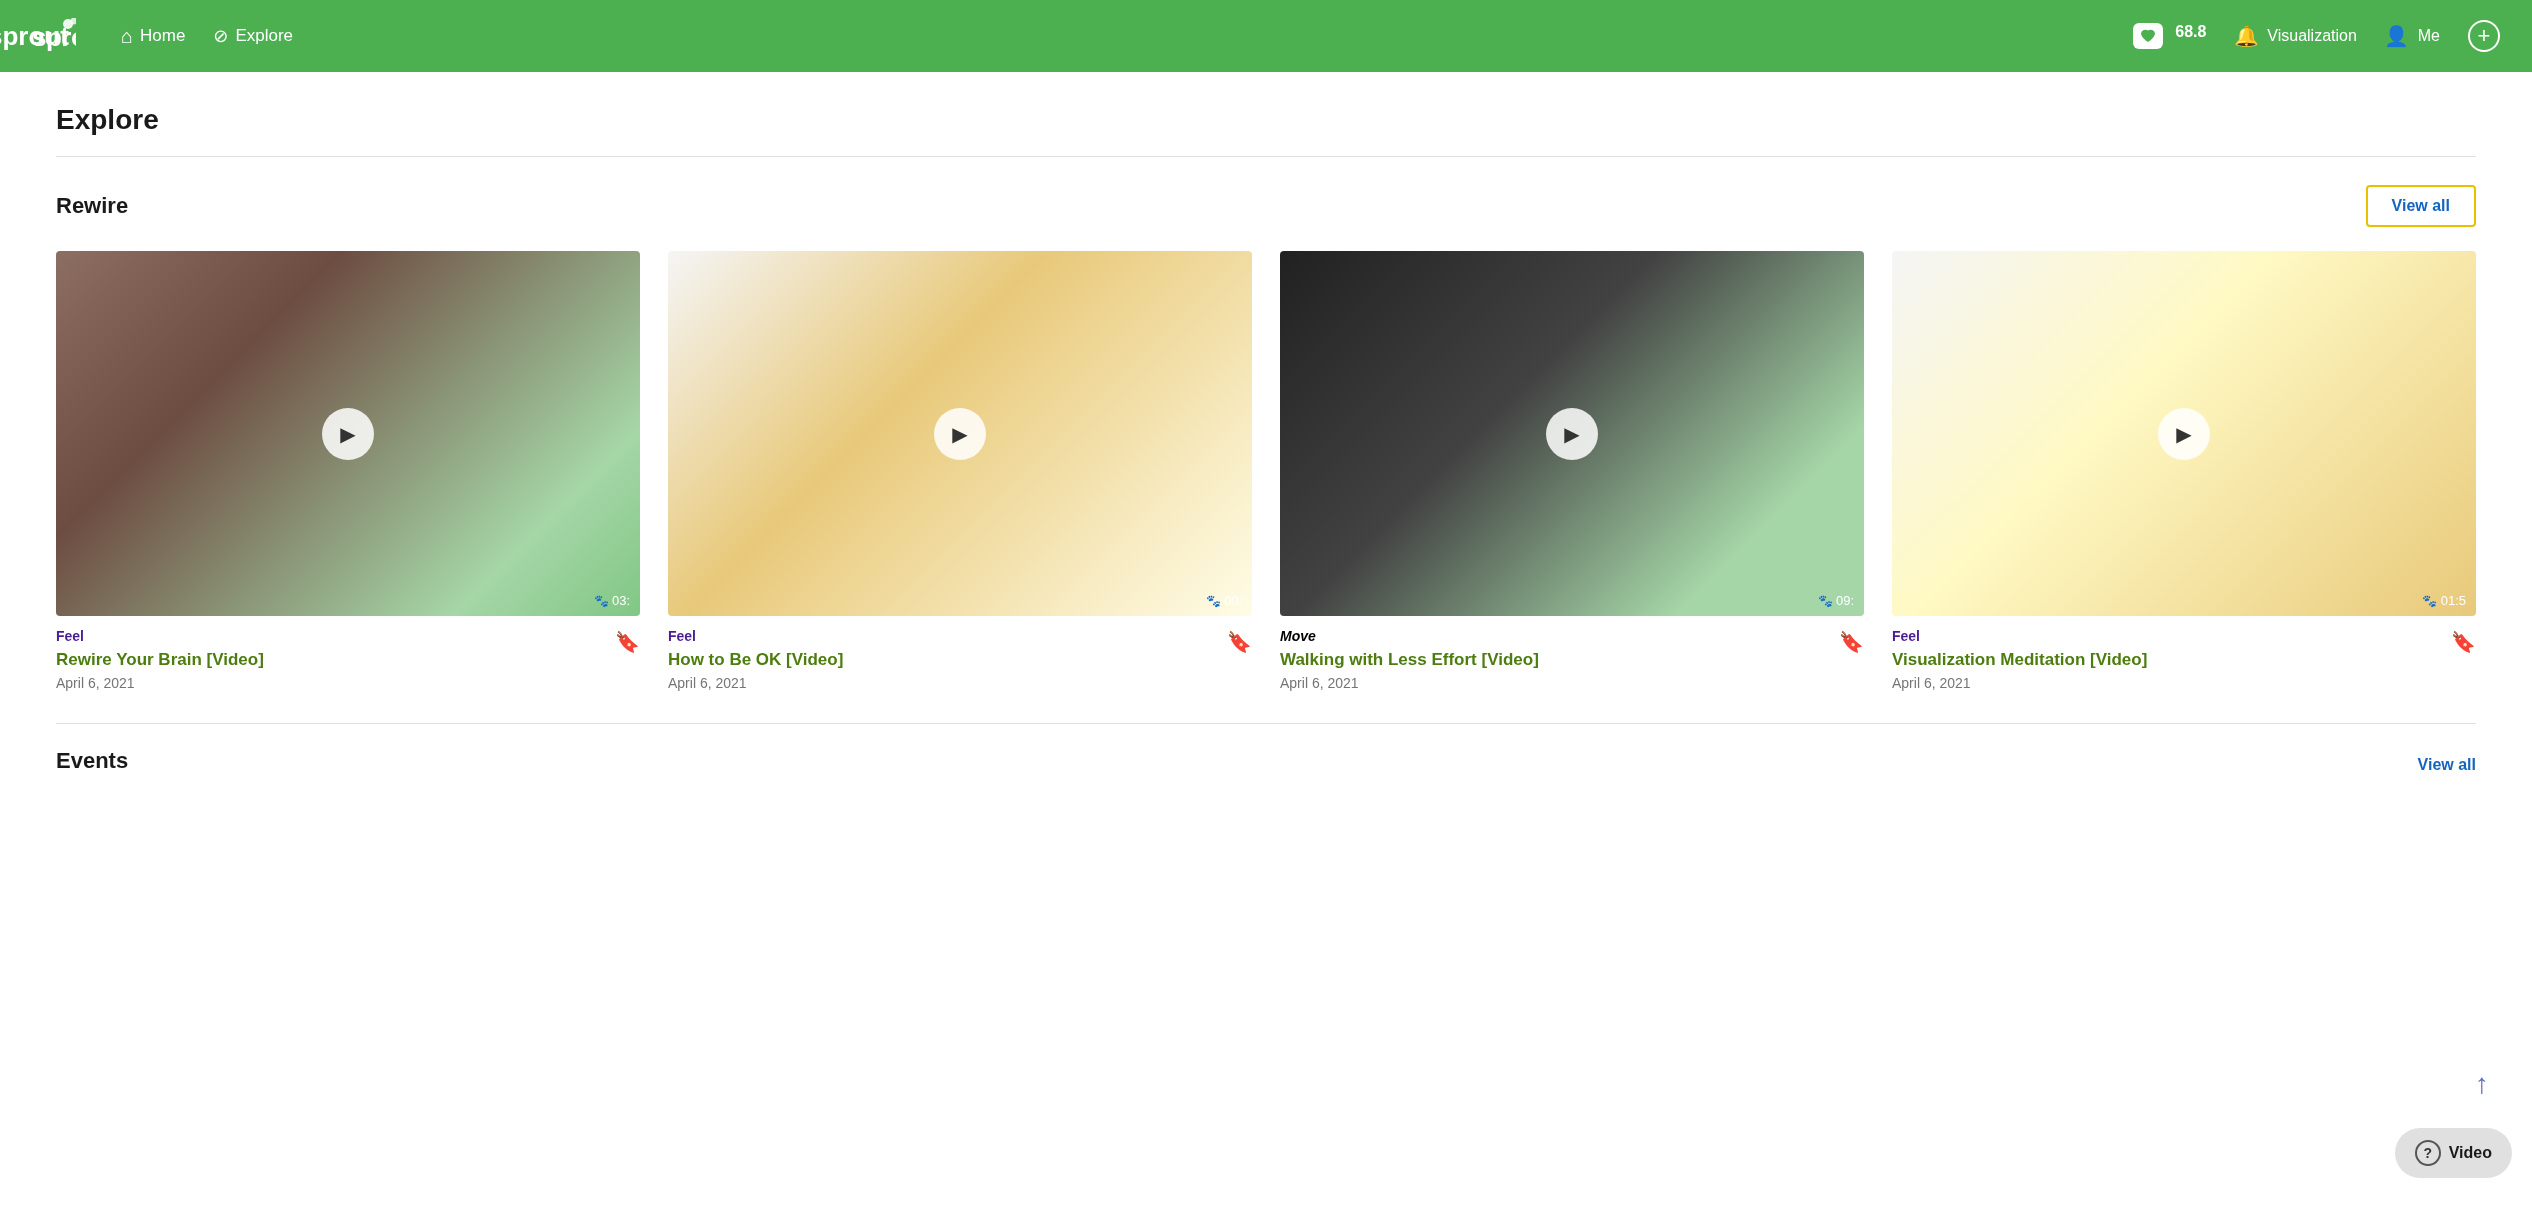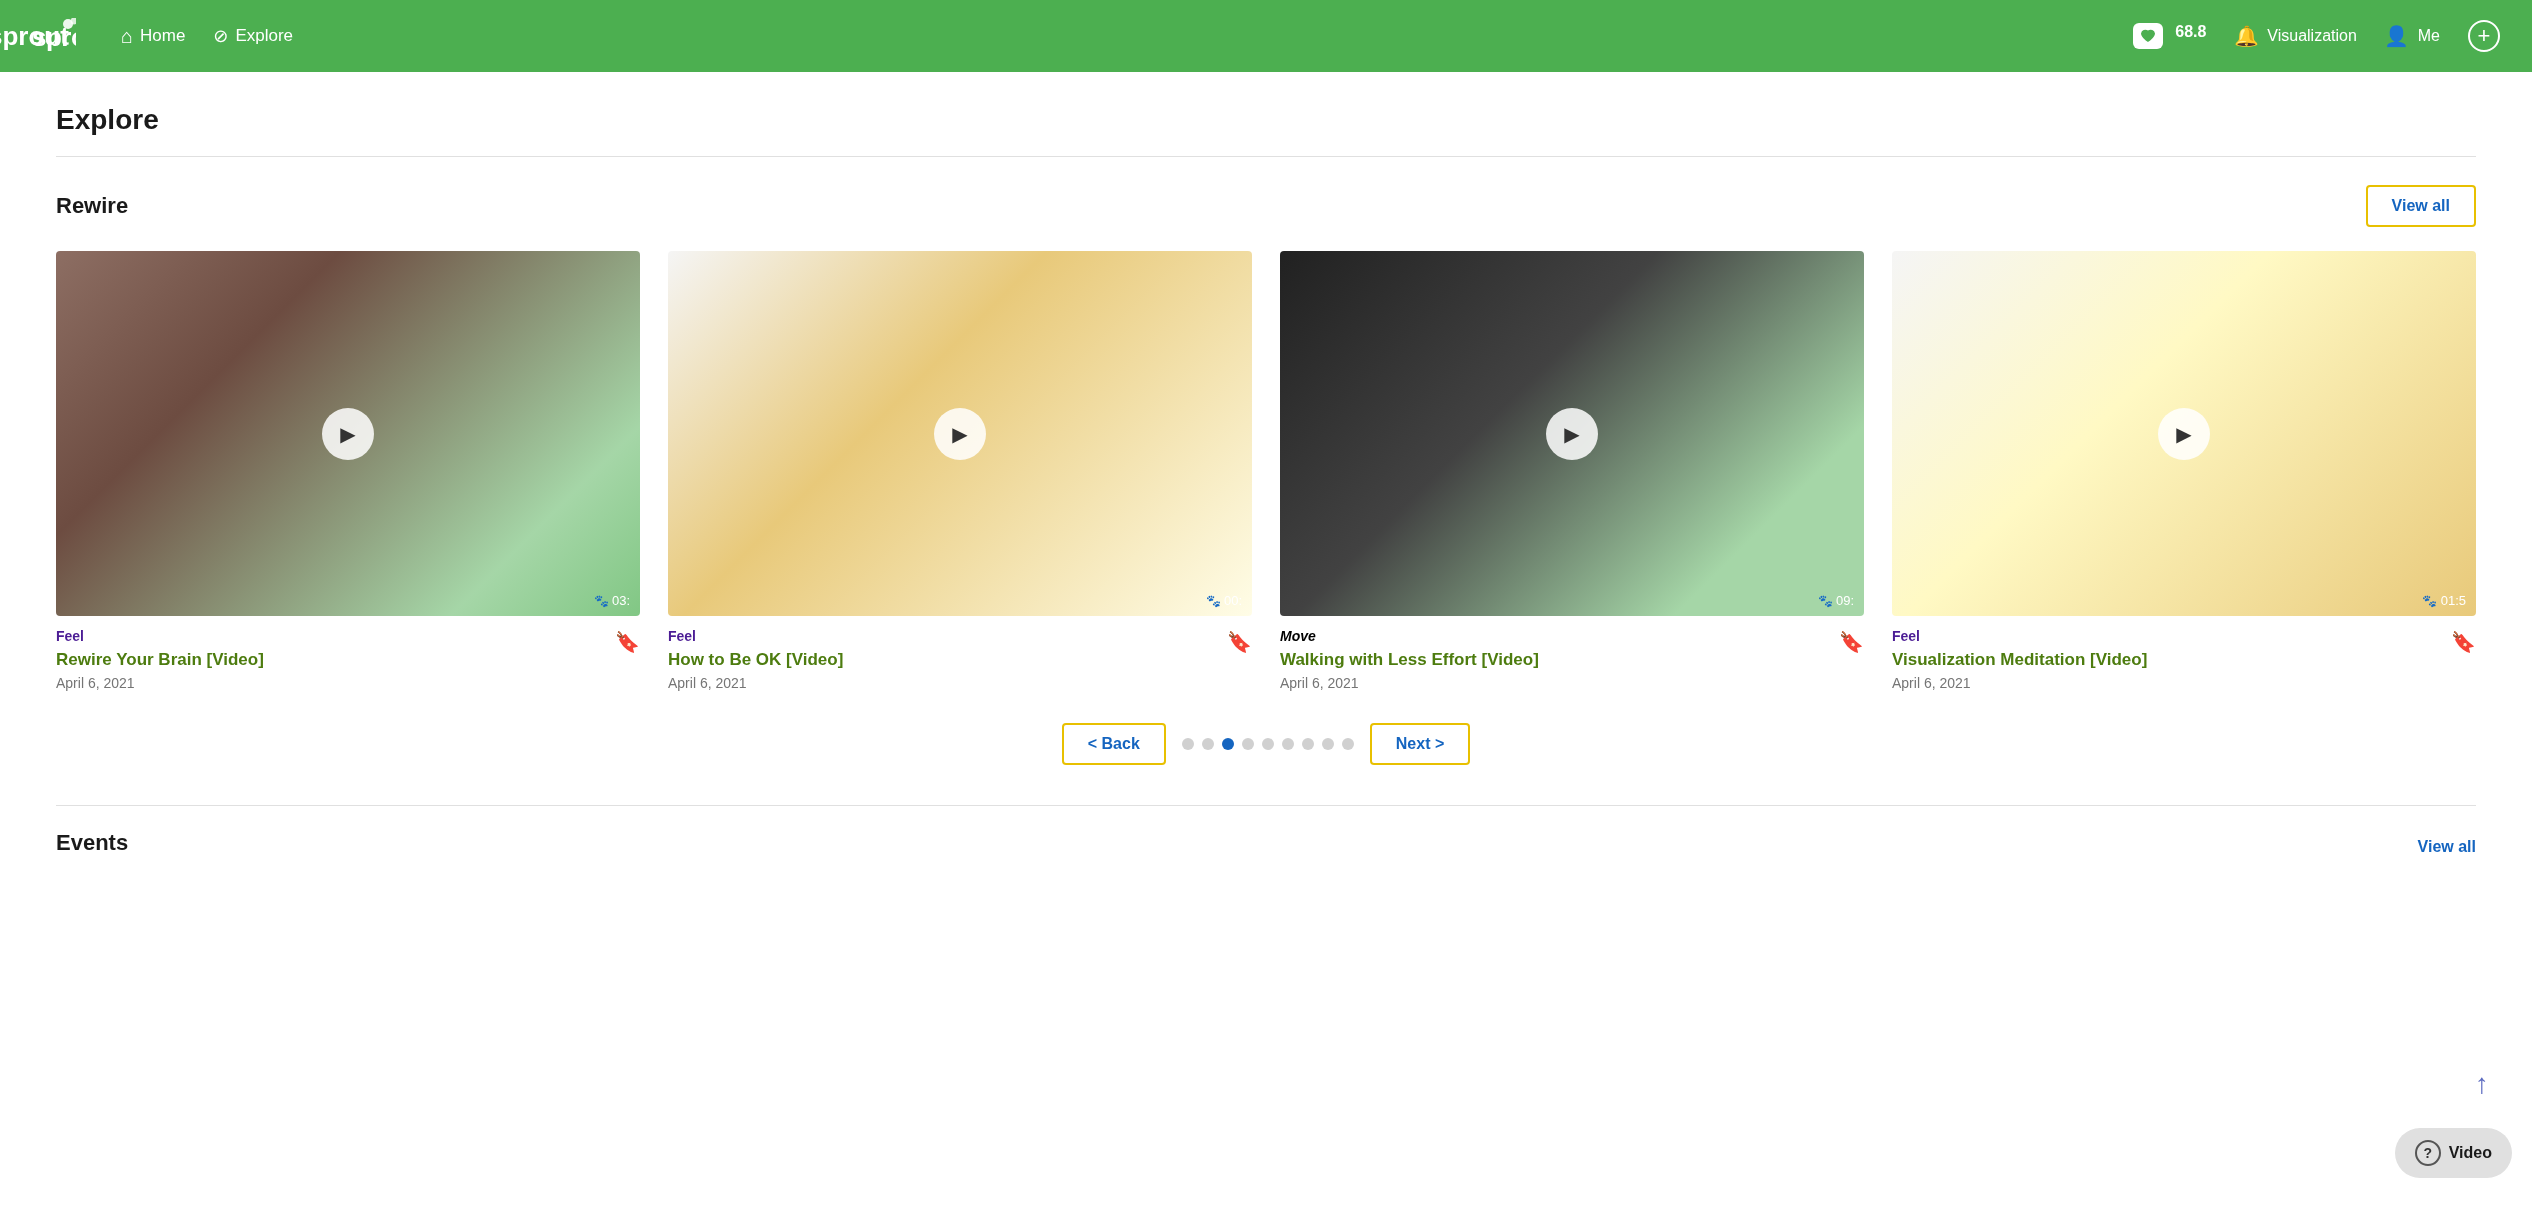--- a/index.html
+++ b/index.html
@@ -451,35 +451,20 @@
         <div class="video-info">
           <span class="video-category">Feel</span>
           <div class="video-title">Visualization Meditation [Video]</div>
           <div class="video-date">April 6, 2021</div>
         </div>
         <button class="bookmark-btn">🔖</button>
       </div>
     </div>
       </div>
 
-    <div class="pagination">
-      <button class="pag-btn">&lt; Back</button>
-      <div class="dots" id="pagination-dots">
-          <div class="dot"></div>
-          <div class="dot"></div>
-          <div class="dot active"></div>
-          <div class="dot"></div>
-          <div class="dot"></div>
-          <div class="dot"></div>
-          <div class="dot"></div>
-          <div class="dot"></div>
-          <div class="dot"></div>
-        </div>
-      <button class="pag-btn">Next &gt;</button>
-    </div>
   </section>
 
   <hr class="section-divider">
 
   <section>
     <div class="events-section-header">
       <h2 class="events-title">Events</h2>
       <button class="view-all-link">View all</button>
     </div>
   </section>

